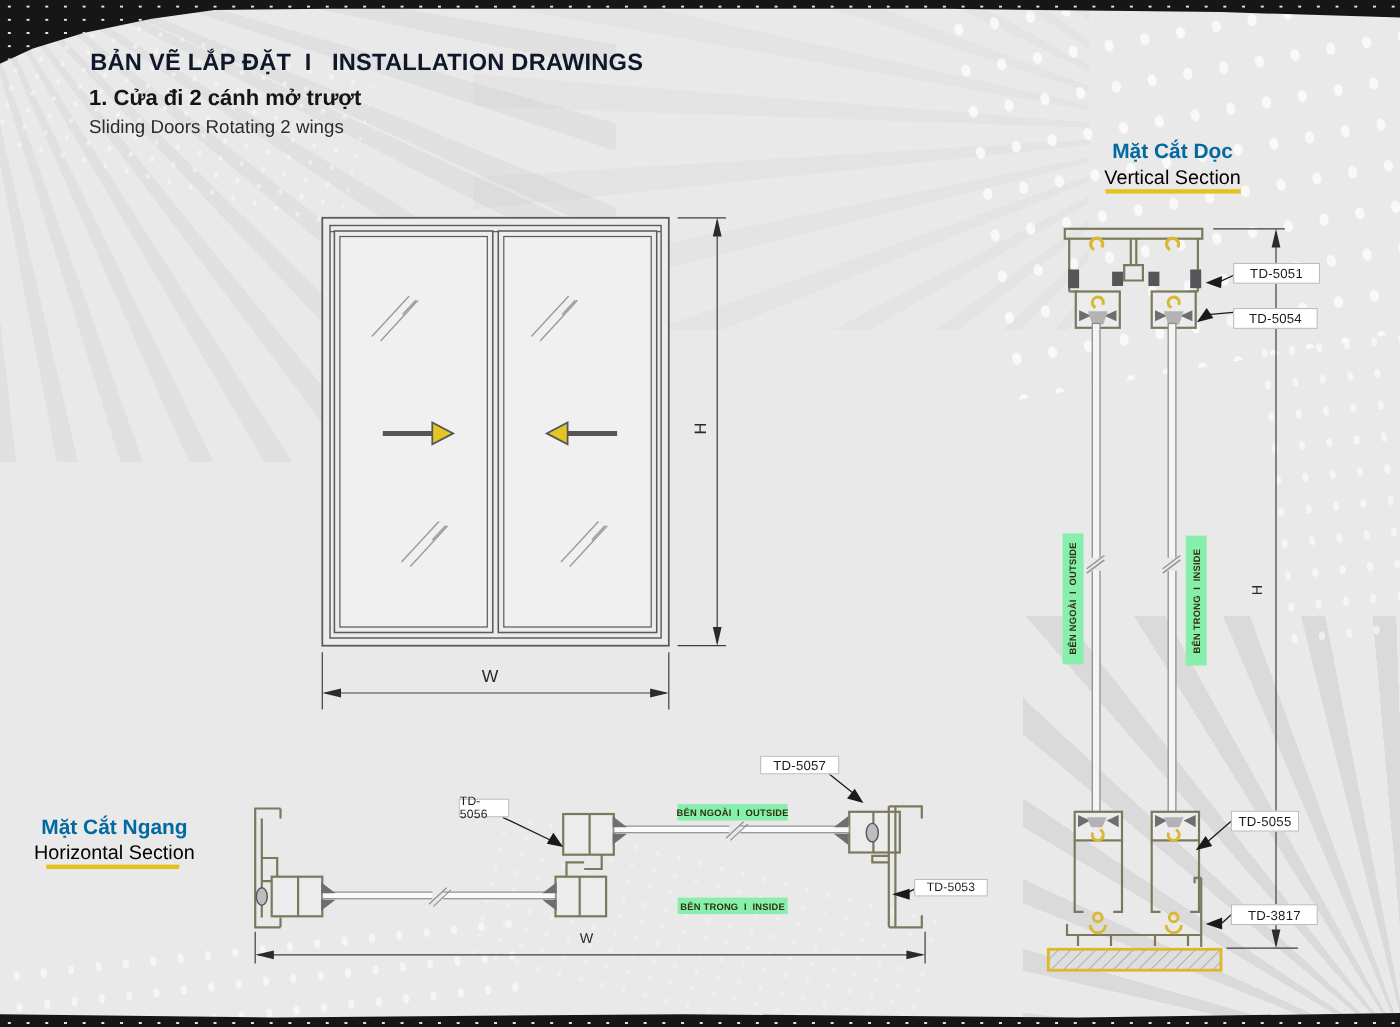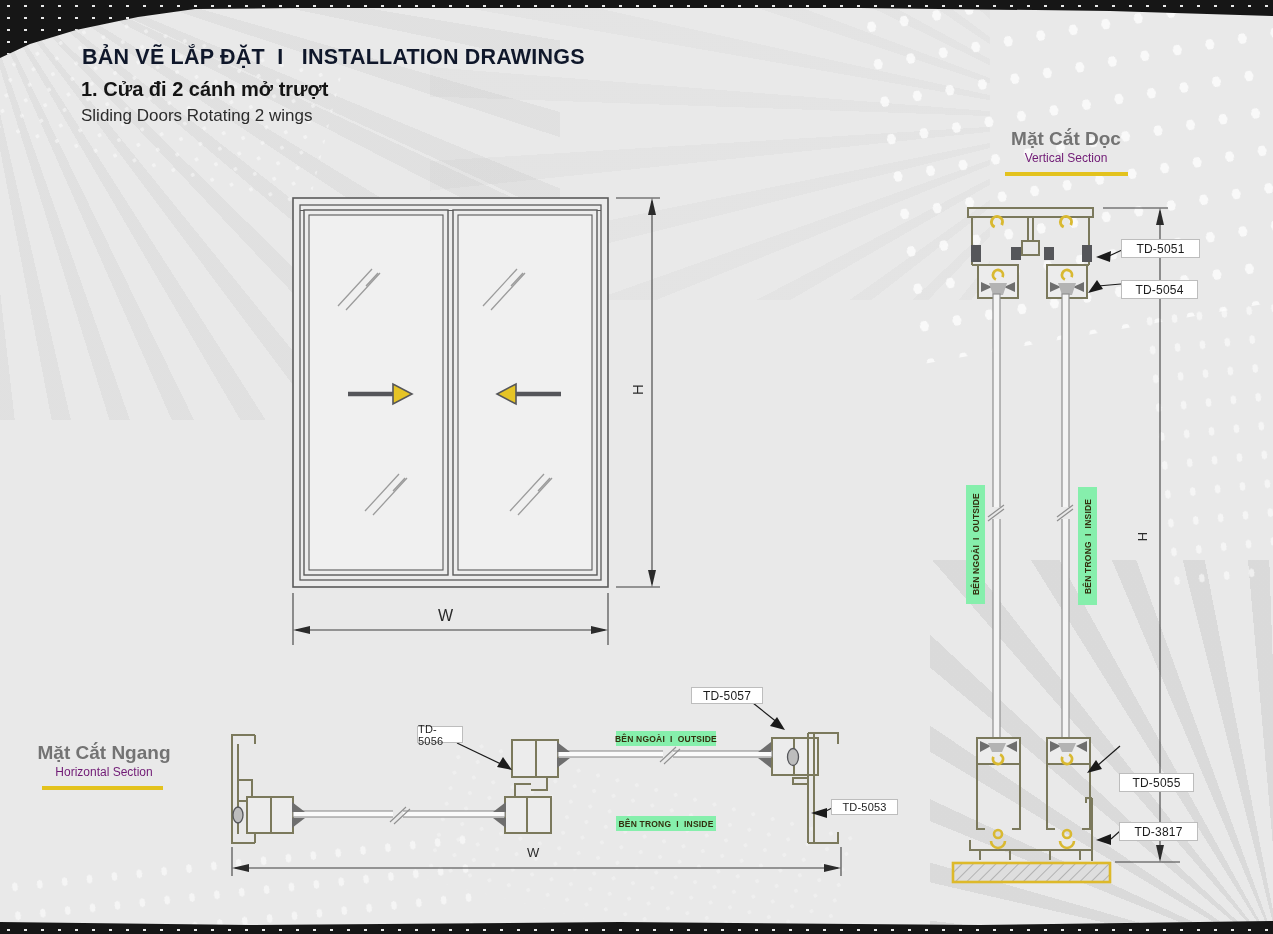--- a/index.html
+++ b/index.html
@@ -31,22 +31,22 @@
     background-size:17px 12px;}
   .ink-top{clip-path:polygon(0 0,1273px 0,1273px 16px,1110px 11px,860px 8px,300px 8px,195px 9px,138px 17px,76px 30px,30px 44px,0 58px);}
   .ink-bottom{clip-path:polygon(0 10px,250px 13px,620px 10px,980px 13px,1273px 9px,1273px 22px,0 22px);}
 
   
   .abs{position:absolute;}
   .hdr-title{font-size:21.5px;font-weight:700;color:#0f172a;letter-spacing:.2px;white-space:pre;}
   .hdr-sub-vi{font-size:20px;font-weight:700;color:#141414;white-space:pre;}
   .hdr-sub-en{font-size:17px;font-weight:400;color:#2c2c2c;white-space:pre;}
   .sec-title{text-align:center;}
-  .sec-title .vi{font-size:19px;font-weight:700;color:#737373;text-align:center;}
-  .sec-title .en{font-size:12px;font-weight:400;color:#701a75;margin-top:1px;}
+  .sec-title .vi{font-size:19px;font-weight:700;color:#0369a1;text-align:center;}
+  .sec-title .en{font-size:18px;font-weight:400;color:#000000;margin-top:1px;}
   .rule{position:absolute;height:3.5px;background:#e3c21d;}
 
   .part-label{position:absolute;background:#ffffff;border:1px solid #bdbdbd;
     display:flex;align-items:center;justify-content:center;
     font-size:12px;color:#1c1c1c;letter-spacing:.2px;box-sizing:border-box;}
   .tag{position:absolute;background:#86efac;color:#33300e;font-weight:700;
     display:flex;align-items:center;justify-content:center;letter-spacing:.2px;white-space:pre;}
   .tag-h{font-size:8.5px;}
   .tag-v{font-size:8.5px;writing-mode:vertical-rl;transform:rotate(180deg);}
   .dim{position:absolute;color:#2a2a2a;font-weight:400;}
@@ -221,21 +221,21 @@
         <polygon points="148,98 163,94 157,85" stroke="none"></polygon>
       <line x1="157" y1="571" x2="180" y2="551"></line>
         <polygon points="147,578 162,574 156,565" stroke="none"></polygon>
       <line x1="171" y1="644" x2="180" y2="636"></line>
         <polygon points="156,645 171,639 171,650" stroke="none"></polygon>
     </g>
   </svg>
 
   <div class="part-label" style="left:1121px;top:239px;width:79px;height:19px;">TD-5051</div>
   <div class="part-label" style="left:1121px;top:280px;width:77px;height:19px;">TD-5054</div>
-  <div class="part-label" style="left:1119px;top:737px;width:75px;height:19px;margin-top:36px;">TD-5055</div>
+  <div class="part-label" style="left:1119px;top:737px;width:62px;height:19px;">TD-5055</div>
   <div class="part-label" style="left:1119px;top:822px;width:79px;height:19px;">TD-3817</div>
 
   <div class="tag tag-v" style="left:966px;top:485px;width:19px;height:119px;">BÊN NGOÀI  I  OUTSIDE</div>
   <div class="tag tag-v" style="left:1078px;top:487px;width:19px;height:118px;">BÊN TRONG  I  INSIDE</div>
   <div class="abs dim dim-rot" style="left:1138px;top:529px;font-size:13px;">H</div>
 
   <svg class="abs" style="left:225px;top:680px;" width="640" height="205" viewBox="0 0 640 205">
 
     <g fill="none" stroke="#7b795c" stroke-width="2">
       <path d="M30,55 H7 V163 H30 M30,55 V64 M30,163 V154 M13,64 V154 M13,100 H27 V121 H13"></path>

